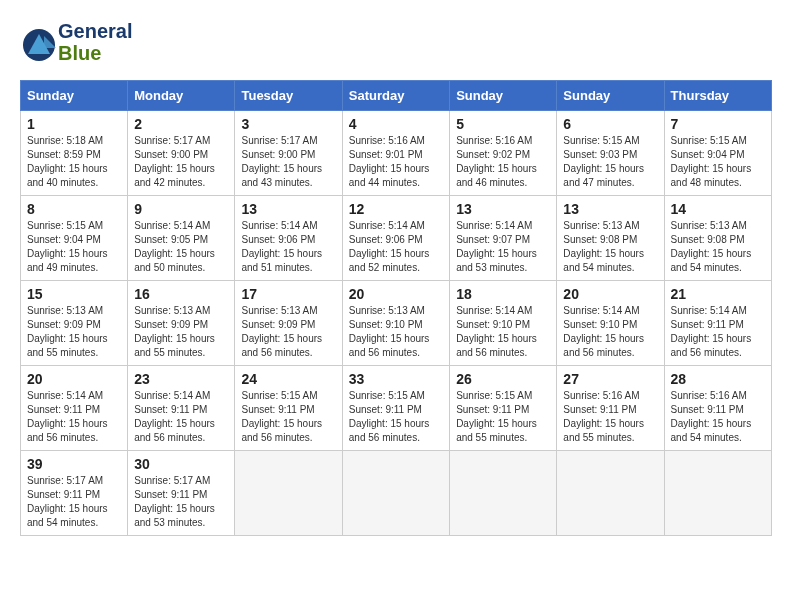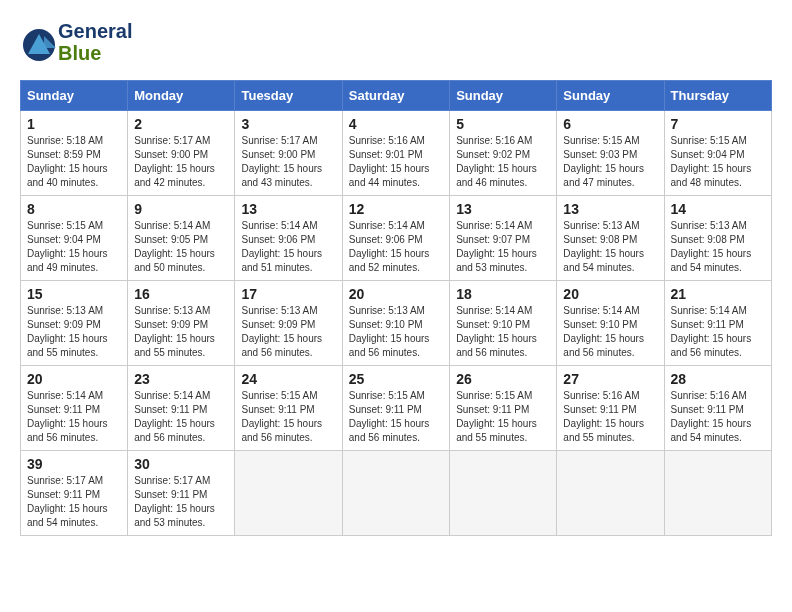--- a/index.html
+++ b/index.html
@@ -210,21 +210,21 @@
         </td>
         <td>
           <span class="day-number">23</span>
           <div class="day-info">Sunrise: 5:14 AM<br>Sunset: 9:11 PM<br>Daylight: 15 hours and 56 minutes.</div>
         </td>
         <td>
           <span class="day-number">24</span>
           <div class="day-info">Sunrise: 5:15 AM<br>Sunset: 9:11 PM<br>Daylight: 15 hours and 56 minutes.</div>
         </td>
         <td>
-          <span class="day-number">25</span>
+          <span class="day-number">33</span>
           <div class="day-info">Sunrise: 5:15 AM<br>Sunset: 9:11 PM<br>Daylight: 15 hours and 56 minutes.</div>
         </td>
         <td>
           <span class="day-number">26</span>
           <div class="day-info">Sunrise: 5:15 AM<br>Sunset: 9:11 PM<br>Daylight: 15 hours and 55 minutes.</div>
         </td>
         <td>
           <span class="day-number">27</span>
           <div class="day-info">Sunrise: 5:16 AM<br>Sunset: 9:11 PM<br>Daylight: 15 hours and 55 minutes.</div>
         </td>

